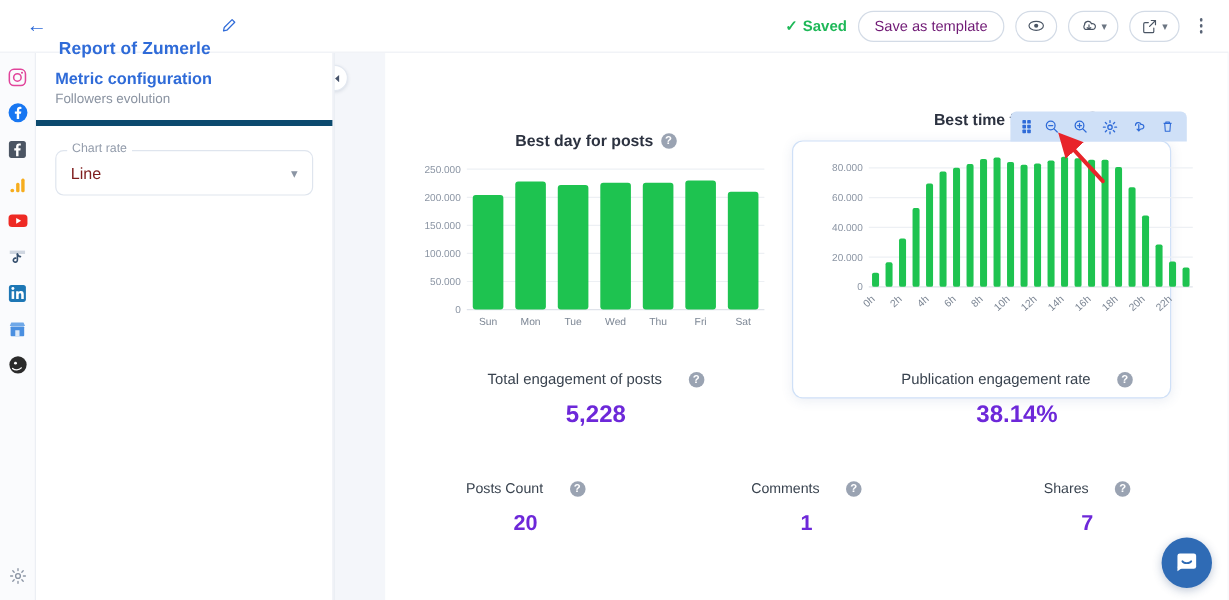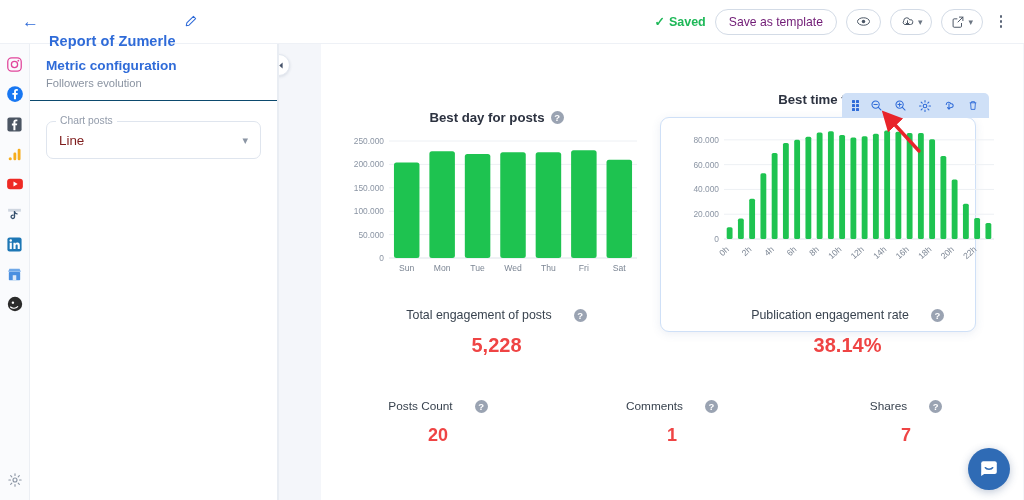--- a/index.html
+++ b/index.html
@@ -62,21 +62,21 @@
   .rail-icon { width: 20px; height: 20px; display: flex; align-items: center; justify-content: center; cursor: pointer; }
   .rail-spacer { flex: 1; }
   .rail-bottom { margin-bottom: 10px; }
 
   
   .config {
     width: 248px; min-width: 248px; background: #ffffff;
     border-right: 1px solid #e9edf3;
     display: flex; flex-direction: column;
   }
-  .config-head { padding: 14px 16px 11px 16px; border-bottom: 1px solid #0c4a6e; }
+  .config-head { padding: 14px 16px 11px 16px; border-bottom: 5px solid #0c4a6e; }
   .config-title { color: #2f6bd8; font-size: 13.6px; font-weight: bold; margin-bottom: 4px; }
   .config-sub { color: #8a93a1; font-size: 11.2px; }
   .config-body { padding: 20px 16px 0 16px; }
   .field {
     position: relative; height: 38px; border: 1px solid #dfe5ee; border-radius: 7px;
     display: flex; align-items: center; padding: 0 12px; background: #fff;
   }
   .field-legend {
     position: absolute; top: -7px; left: 9px; background: #fff;
     padding: 0 4px; color: #939cab; font-size: 10.3px;
@@ -136,21 +136,21 @@
   .tick-x { fill: #7c8694; font-size: 8.6px; font-family: "Liberation Sans", sans-serif; }
 
   
   .metrics { position: relative; }
   .metric-row { display: flex; }
   .metric { flex: 1; text-align: center; }
   .metric-label {
     font-size: 12.4px; color: #39434f;
     display: flex; align-items: center; justify-content: center; gap: 22px;
   }
-  .metric-value { font-size: 20px; font-weight: bold; color: #ef4444; margin-top: 12px; }
+  .metric-value { font-size: 20px; font-weight: bold; color: #6d28d9; margin-top: 12px; }
   .metric-label.small { font-size: 11.8px; }
   .metric-value.small { font-size: 18px; text-align: center; }
 
   
   .arrow-svg { position: absolute; left: 595px; top: 62px; z-index: 25; pointer-events: none; }
 
   
   .intercom {
     position: absolute; right: 14px; bottom: 10px; width: 42px; height: 42px;
     border-radius: 50%; background: #2f6bb5; display: flex;
@@ -284,21 +284,21 @@
       </div>
     </div>
 
     <div class="config">
       <div class="config-head">
         <div class="config-title">Metric configuration</div>
         <div class="config-sub">Followers evolution</div>
       </div>
       <div class="config-body">
         <div class="field">
-          <span class="field-legend">Chart posts</span>
+          <span class="field-legend">Chart rate</span>
           <span class="field-value">Line</span>
           <span class="field-caret">▾</span>
         </div>
       </div>
     </div>
 
     <div class="canvas">
 
       <div class="collapse-btn">
         <svg width="11" height="11" viewBox="0 0 16 16">

